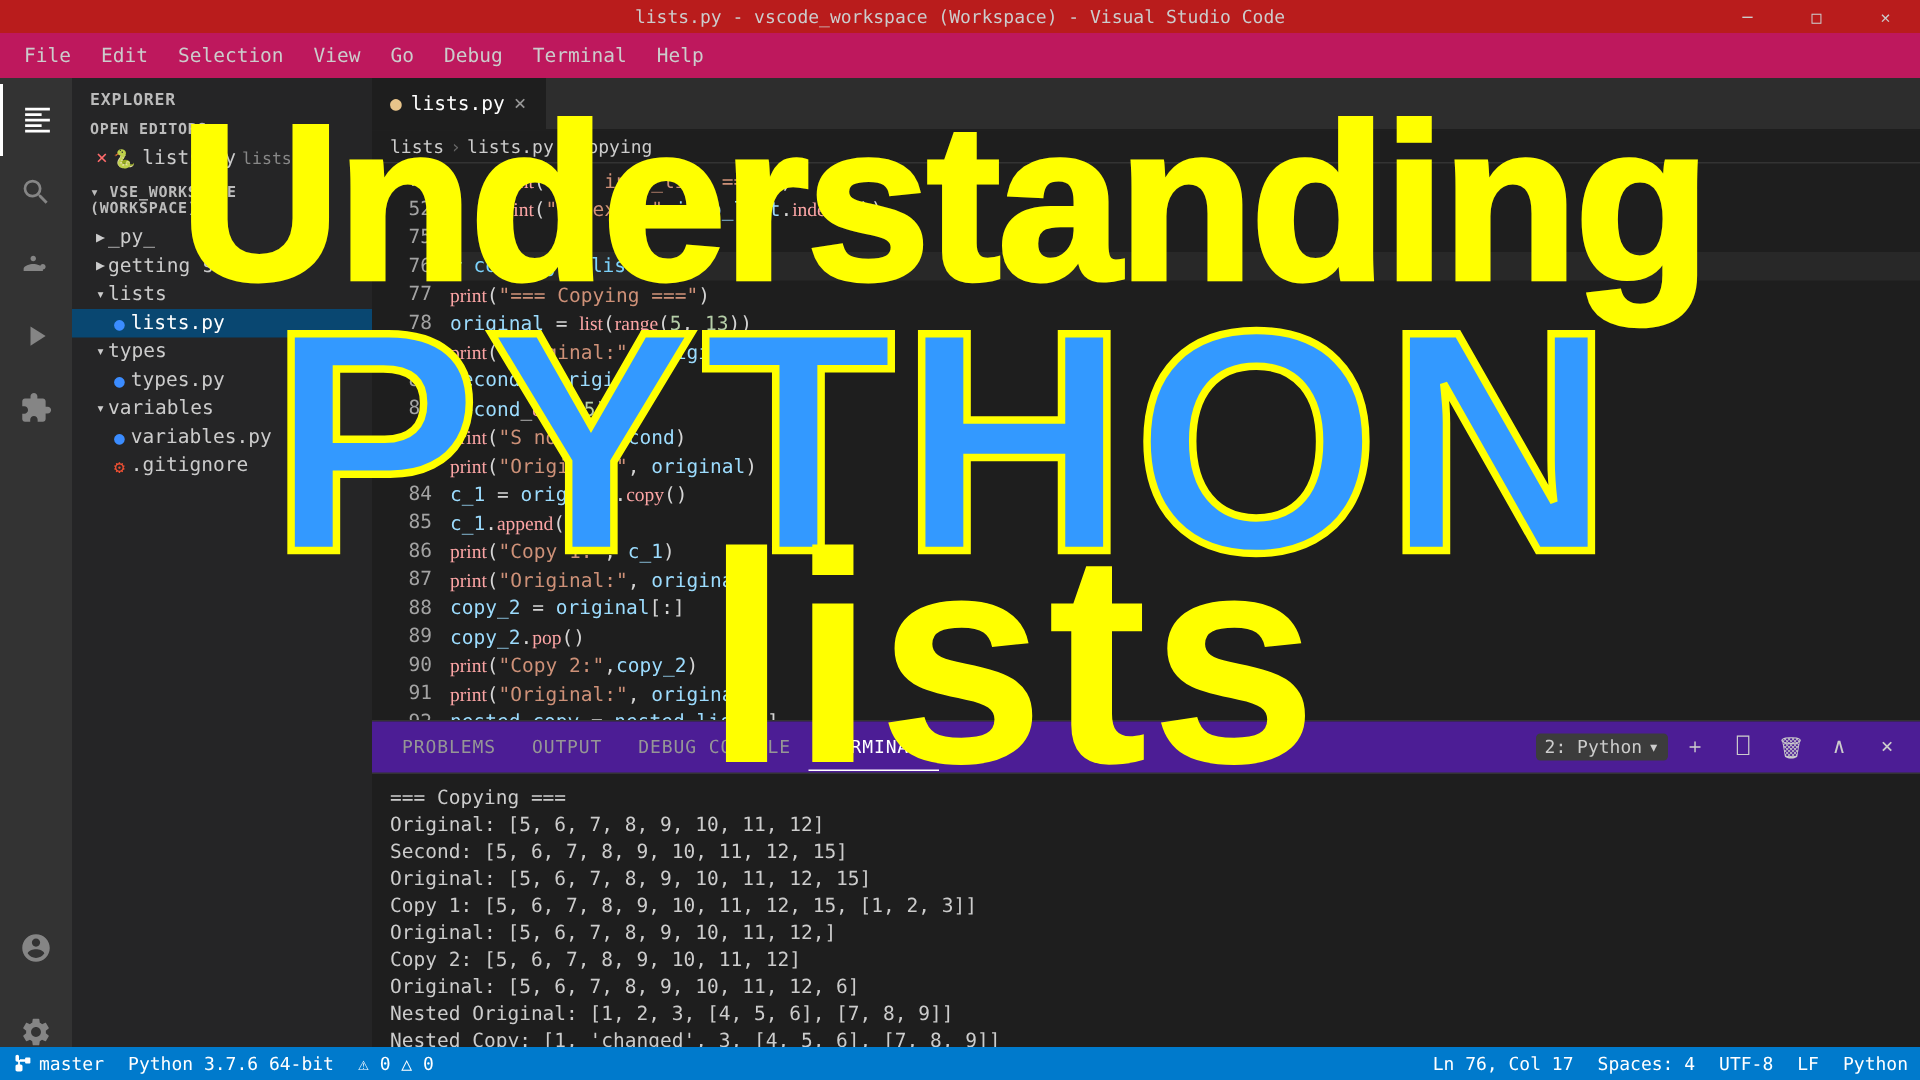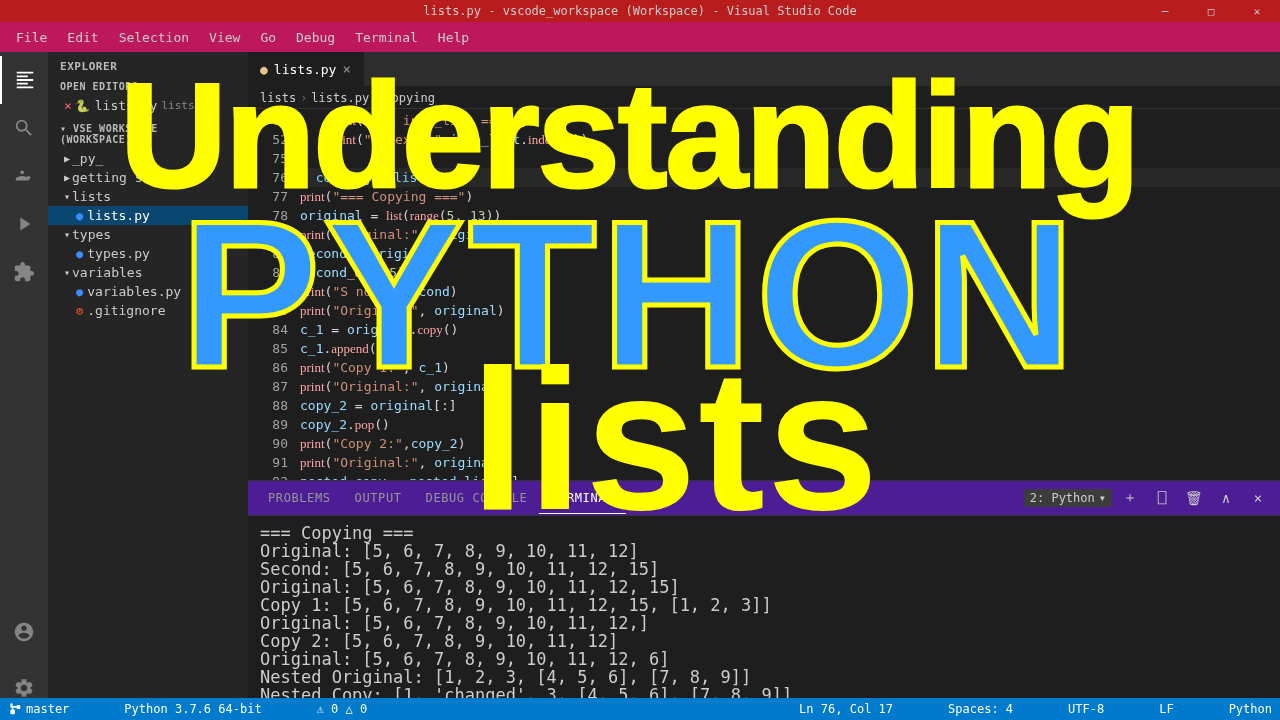--- a/index.html
+++ b/index.html
@@ -290,39 +290,38 @@
       padding: 2px 6px;
       font-size: 12px;
       color: #cccccc;
       cursor: pointer;
       gap: 4px;
     }
     #terminal-content {
       flex: 1;
       padding: 8px 12px;
       overflow: hidden;
-      font-size: 17px;
+      font-size: 13px;
       color: #cccccc;
       line-height: 18px;
     }
 
     
     #status-bar {
       width: 100%;
       height: 22px;
       background: #007acc;
       display: flex;
       align-items: center;
       font-size: 12px;
       color: #ffffff;
       position: absolute;
       bottom: 0;
       left: 0;
       z-index: 20;
-      gap: 39px;
     }
     .status-item {
       padding: 0 8px;
       height: 22px;
       display: flex;
       align-items: center;
       gap: 4px;
       cursor: pointer;
       white-space: nowrap;
     }

